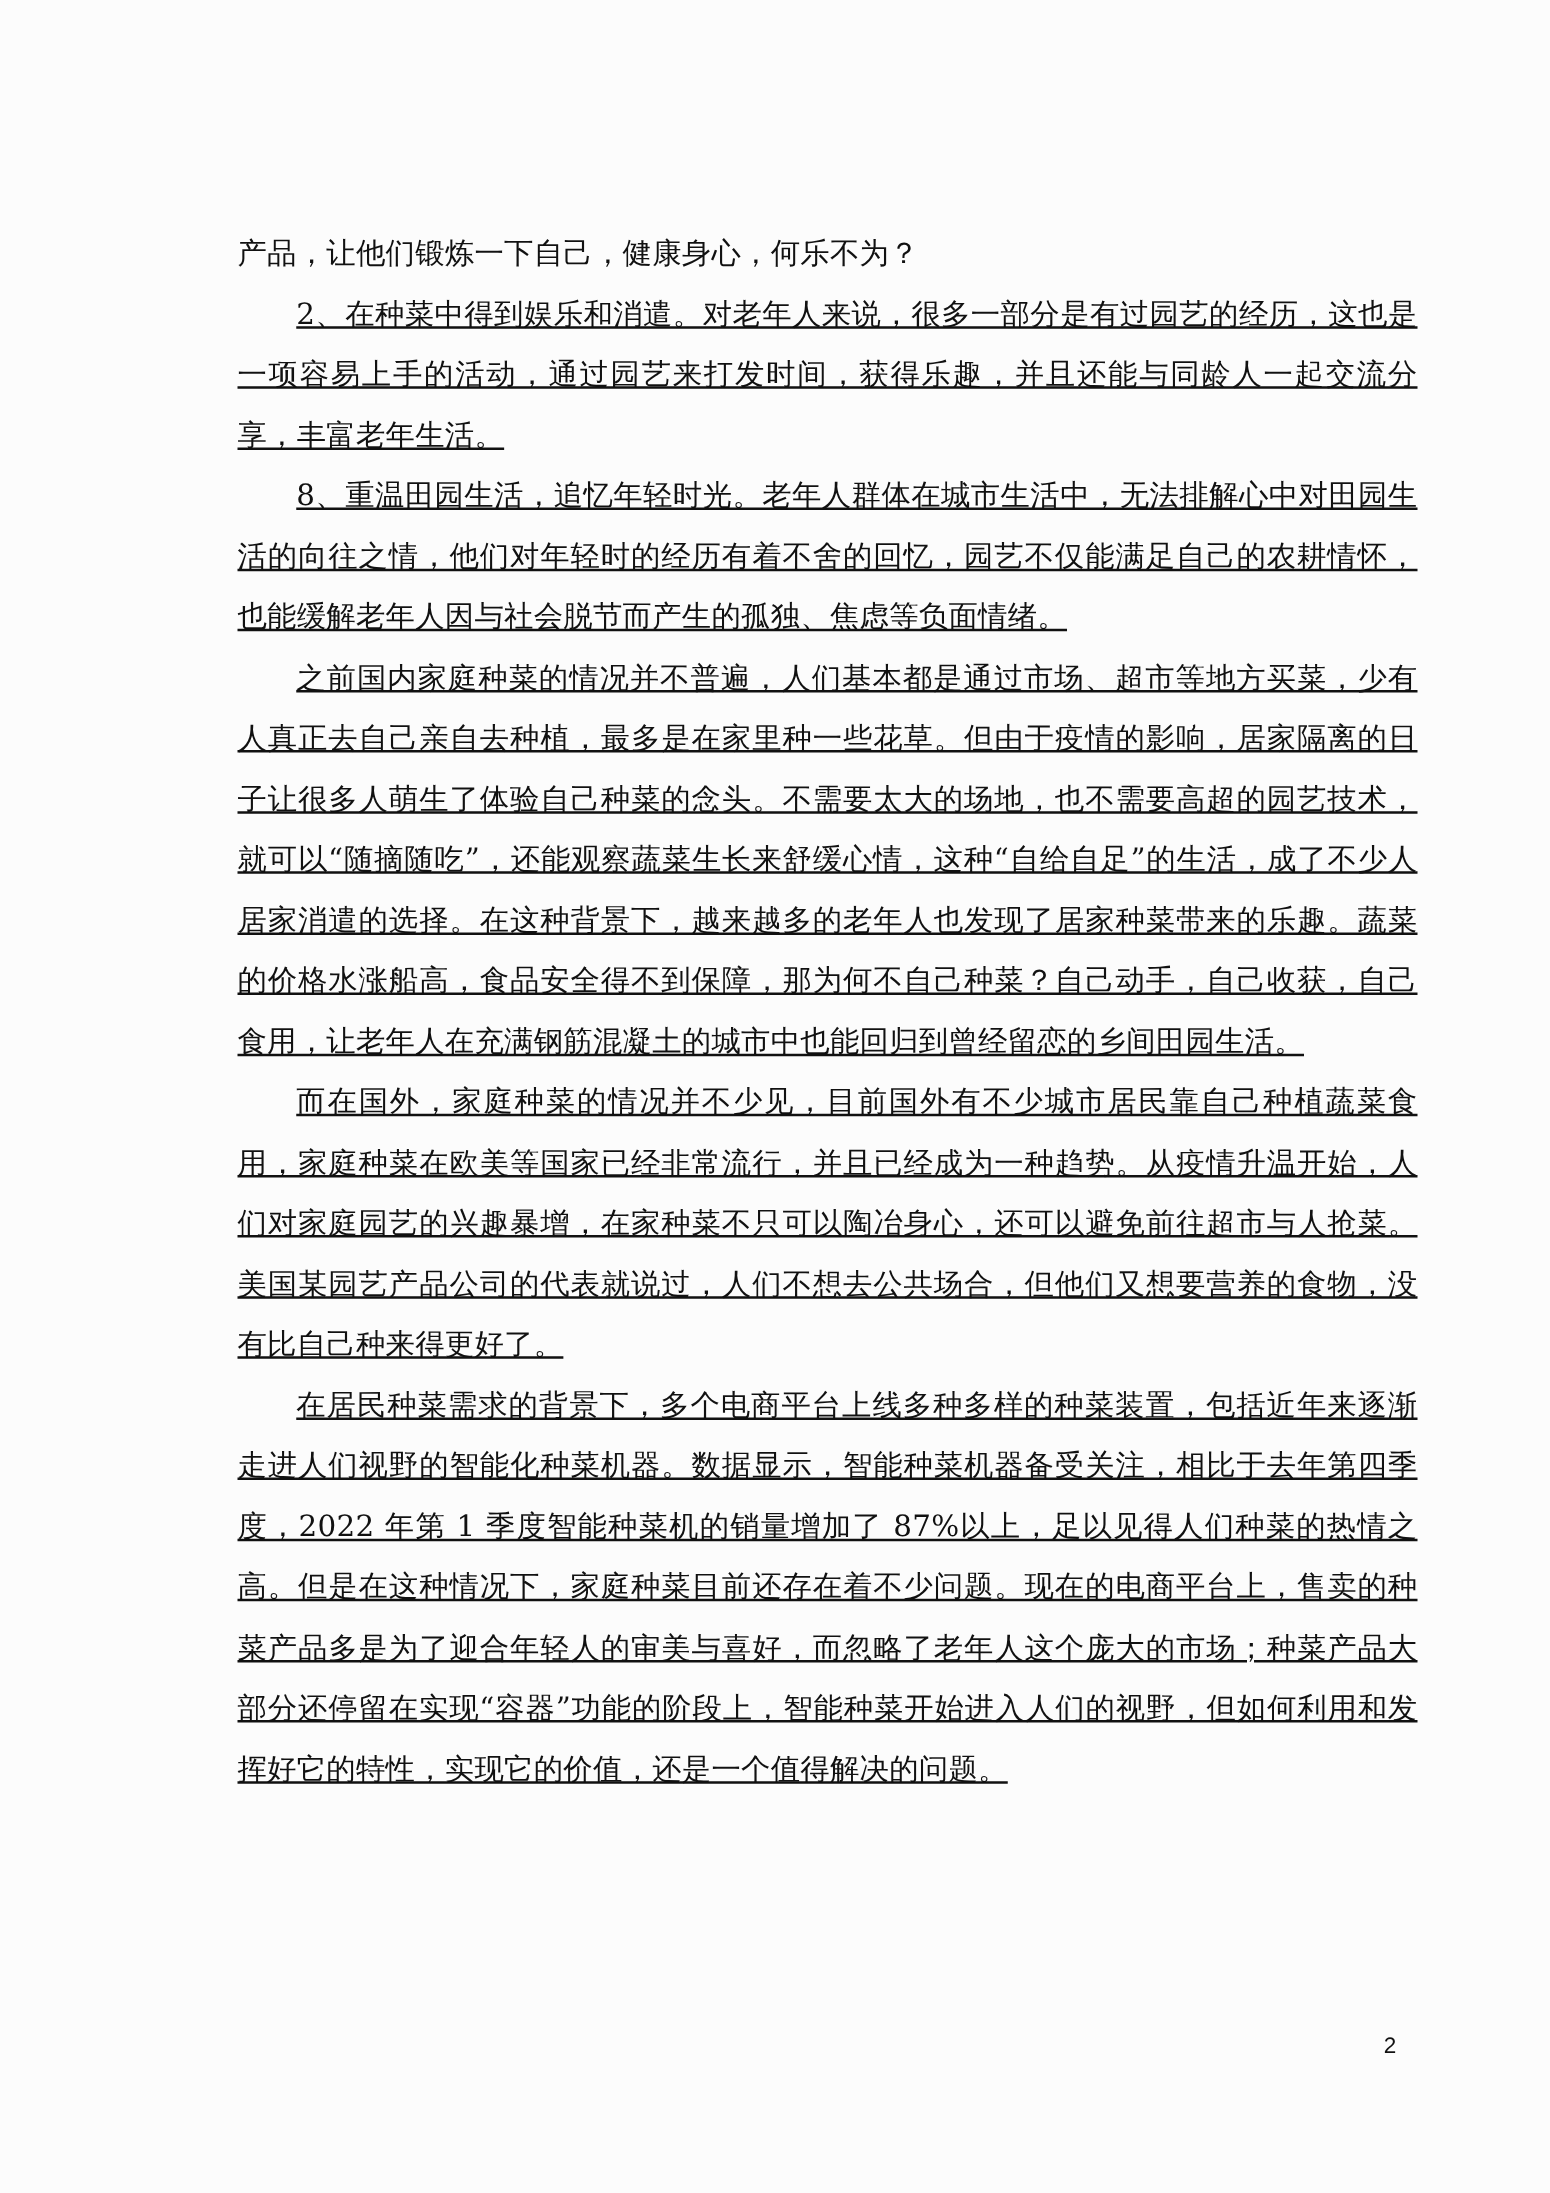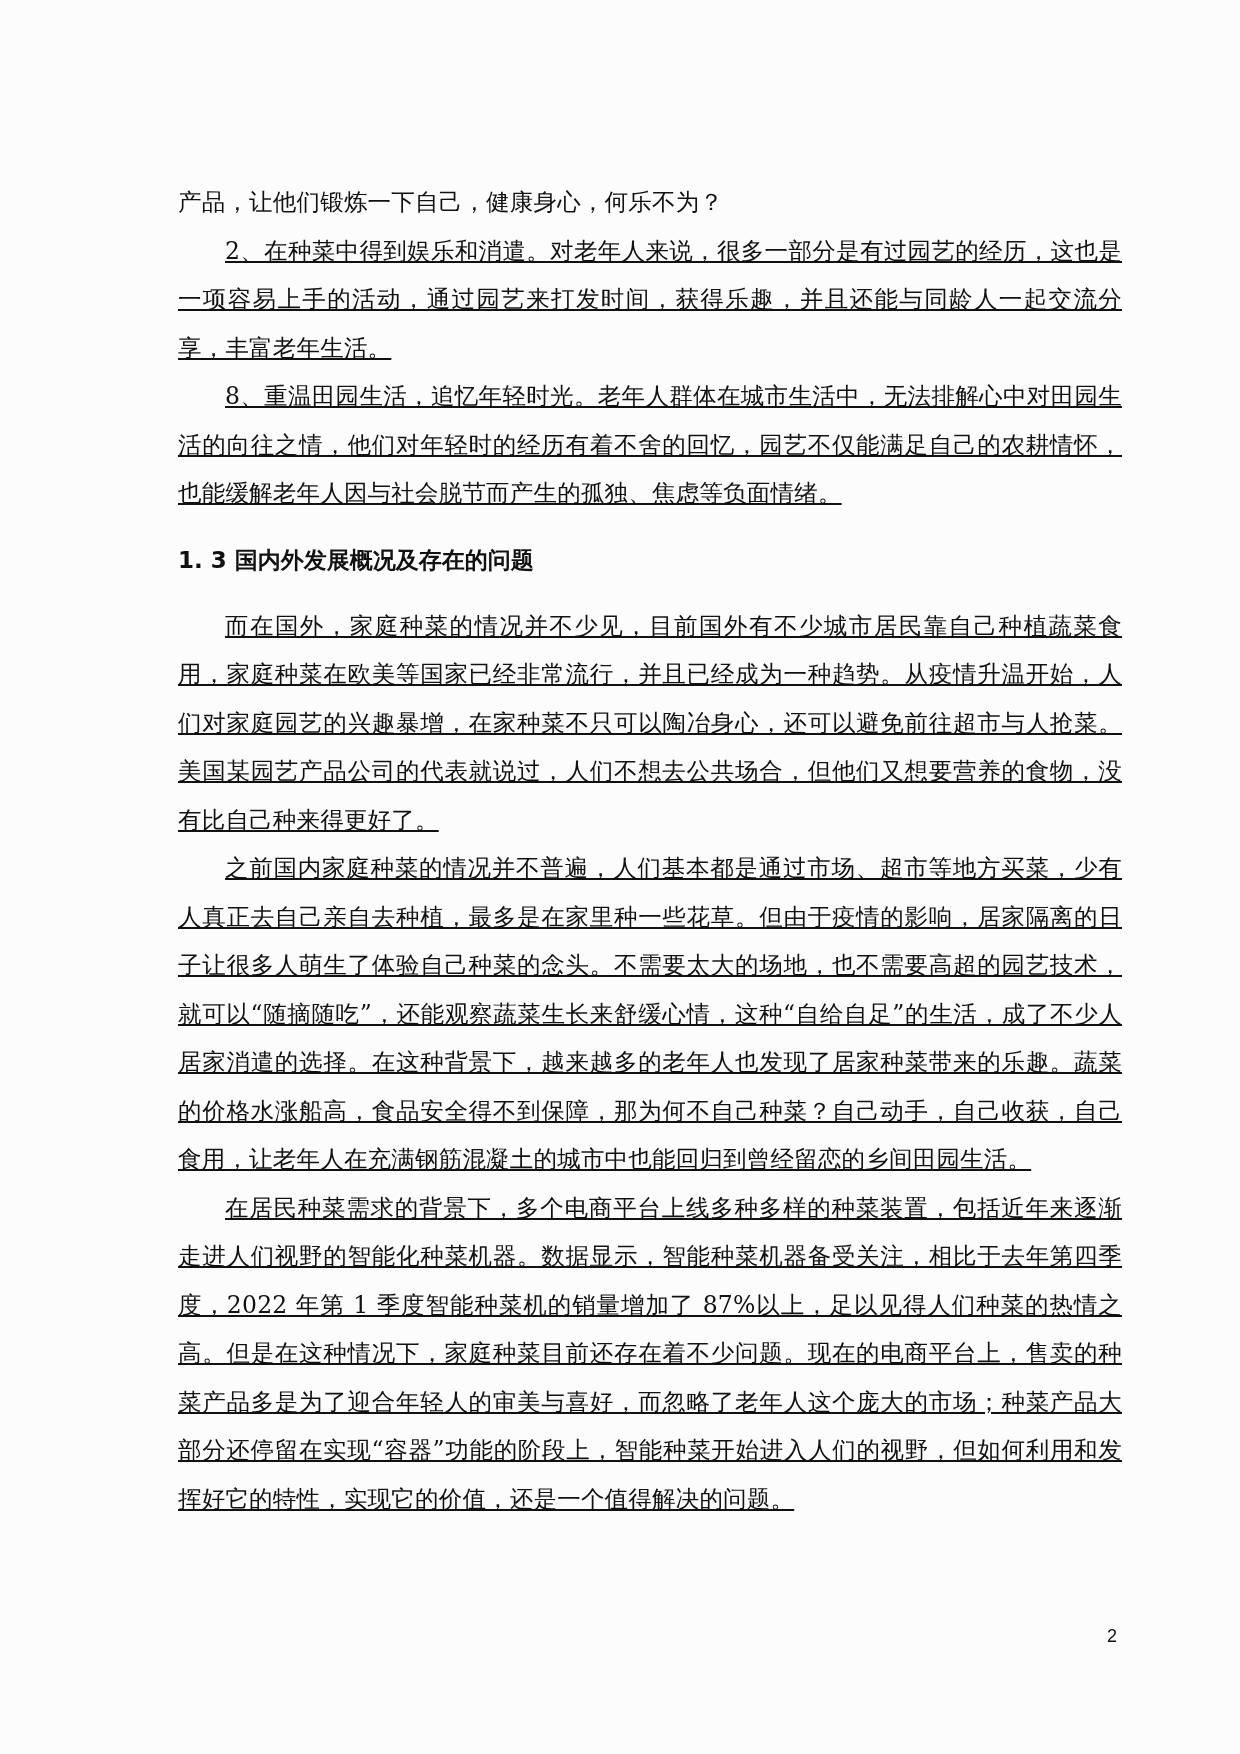--- a/index.html
+++ b/index.html
@@ -10,21 +10,21 @@
     body {
       width: 1240px;
       height: 1754px;
       position: relative;
       overflow: hidden;
       font-family: "DejaVu Serif", "Liberation Serif", serif;
       color: #111;
     }
     .page {
       position: absolute;
-      left: 178px;
+      left: 190px;
       top: 178px;
       width: 944px;
     }
     .p {
       font-size: 23.5px;
       line-height: 48.5px;
       margin: 0;
       text-align: justify;
       text-justify: inter-character;
       letter-spacing: 0.2px;
@@ -49,20 +49,19 @@
     }
   </style>
 </head>
 <body>
 
 <div class="page">
   <p class="p">产品，让他们锻炼一下自己，健康身心，何乐不为？</p>
   <p class="p indent">2、在种菜中得到娱乐和消遣。对老年人来说，很多一部分是有过园艺的经历，这也是一项容易上手的活动，通过园艺来打发时间，获得乐趣，并且还能与同龄人一起交流分享，丰富老年生活。</p>
   <p class="p indent">8、重温田园生活，追忆年轻时光。老年人群体在城市生活中，无法排解心中对田园生活的向往之情，他们对年轻时的经历有着不舍的回忆，园艺不仅能满足自己的农耕情怀，也能缓解老年人因与社会脱节而产生的孤独、焦虑等负面情绪。</p>
 
-  <h2 class="heading">1. 3 国内外发展概况及存在的问题</h2>
 
+  <p class="p indent">之前国内家庭种菜的情况并不普遍，人们基本都是通过市场、超市等地方买菜，少有人真正去自己亲自去种植，最多是在家里种一些花草。但由于疫情的影响，居家隔离的日子让很多人萌生了体验自己种菜的念头。不需要太大的场地，也不需要高超的园艺技术，就可以“随摘随吃”，还能观察蔬菜生长来舒缓心情，这种“自给自足”的生活，成了不少人居家消遣的选择。在这种背景下，越来越多的老年人也发现了居家种菜带来的乐趣。蔬菜的价格水涨船高，食品安全得不到保障，那为何不自己种菜？自己动手，自己收获，自己食用，让老年人在充满钢筋混凝土的城市中也能回归到曾经留恋的乡间田园生活。</p>
   <p class="p indent">而在国外，家庭种菜的情况并不少见，目前国外有不少城市居民靠自己种植蔬菜食用，家庭种菜在欧美等国家已经非常流行，并且已经成为一种趋势。从疫情升温开始，人们对家庭园艺的兴趣暴增，在家种菜不只可以陶冶身心，还可以避免前往超市与人抢菜。美国某园艺产品公司的代表就说过，人们不想去公共场合，但他们又想要营养的食物，没有比自己种来得更好了。</p>
-  <p class="p indent">之前国内家庭种菜的情况并不普遍，人们基本都是通过市场、超市等地方买菜，少有人真正去自己亲自去种植，最多是在家里种一些花草。但由于疫情的影响，居家隔离的日子让很多人萌生了体验自己种菜的念头。不需要太大的场地，也不需要高超的园艺技术，就可以“随摘随吃”，还能观察蔬菜生长来舒缓心情，这种“自给自足”的生活，成了不少人居家消遣的选择。在这种背景下，越来越多的老年人也发现了居家种菜带来的乐趣。蔬菜的价格水涨船高，食品安全得不到保障，那为何不自己种菜？自己动手，自己收获，自己食用，让老年人在充满钢筋混凝土的城市中也能回归到曾经留恋的乡间田园生活。</p>
   <p class="p indent">在居民种菜需求的背景下，多个电商平台上线多种多样的种菜装置，包括近年来逐渐走进人们视野的智能化种菜机器。数据显示，智能种菜机器备受关注，相比于去年第四季度，2022 年第 1 季度智能种菜机的销量增加了 87%以上，足以见得人们种菜的热情之高。但是在这种情况下，家庭种菜目前还存在着不少问题。现在的电商平台上，售卖的种菜产品多是为了迎合年轻人的审美与喜好，而忽略了老年人这个庞大的市场；种菜产品大部分还停留在实现“容器”功能的阶段上，智能种菜开始进入人们的视野，但如何利用和发挥好它的特性，实现它的价值，还是一个值得解决的问题。</p>
 </div>
 
 <div class="page-number">2</div>
 
 </body></html>

